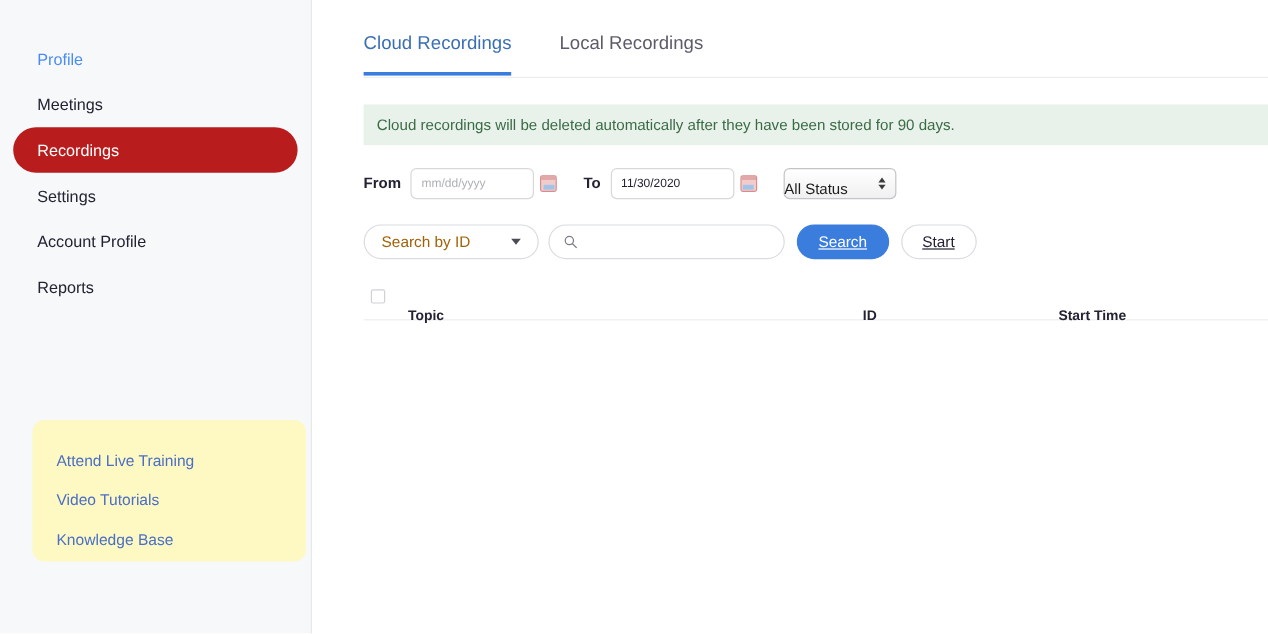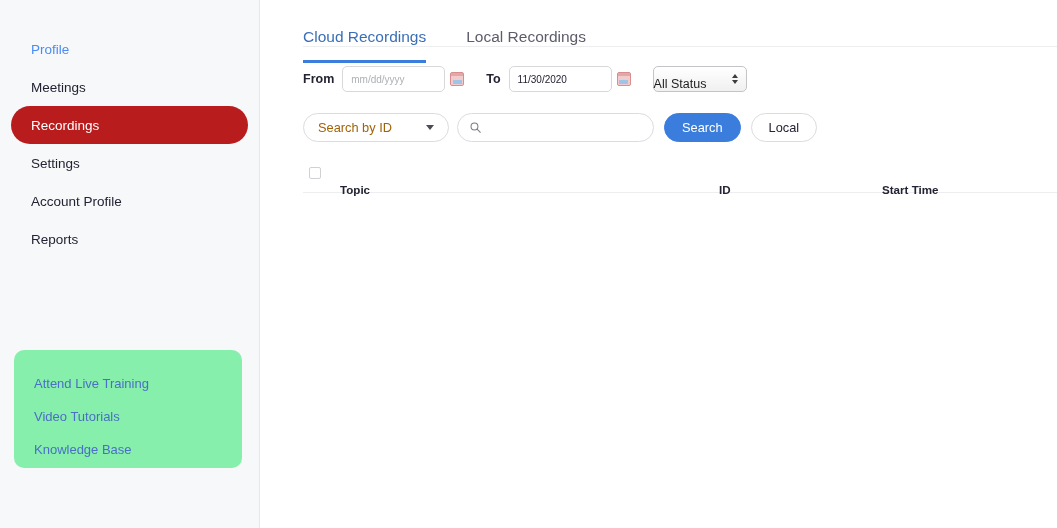--- a/index.html
+++ b/index.html
@@ -52,25 +52,25 @@
     color: #4a8cf7;
   }
   .nav-item.active {
     background: #b91c1c;
     color: #ffffff;
     font-weight: 400;
     align-items: center;
   }
   .help-card {
     position: absolute;
-    left: 14px;
+    left: 27px;
     top: 350px;
     width: 228px;
     height: 118px;
-    background: #86efac;
+    background: #fef9c3;
     border-radius: 10px;
     box-sizing: border-box;
     padding-top: 17px;
   }
   .help-link {
     display: block;
     padding-left: 20px;
     font-size: 13px;
     line-height: 33px;
     color: #4a6fc4;
@@ -82,21 +82,21 @@
   .main {
     position: relative;
     flex: 1 1 auto;
     height: 528px;
     background: #ffffff;
     overflow: hidden;
   }
 
   .tabs {
     position: relative;
-    height: 47px;
+    height: 65px;
     padding-left: 43px;
     display: flex;
     align-items: flex-start;
     box-sizing: border-box;
   }
   .tabs:after {
     content: "";
     position: absolute;
     left: 43px;
     right: 0;
@@ -294,20 +294,21 @@
     margin-left: 10px;
     height: 29px;
     border-radius: 15px;
     font-size: 12.8px;
     display: flex;
     align-items: center;
     justify-content: flex-start;
     cursor: pointer;
     box-sizing: border-box;
     padding: 0 17px;
+    text-decoration: underline;
   }
   .btn.primary {
     background: #3b7ddd;
     color: #ffffff;
     border: 1px solid #3b7ddd;
   }
   .btn.secondary {
     background: #ffffff;
     color: #232333;
     border: 1px solid #dadce0;
@@ -386,20 +387,23 @@
 
     <div class="tabs">
       <div class="tab active">
         <span>Cloud Recordings</span>
       </div>
       <div class="tab">
         <span>Local Recordings</span>
       </div>
     </div>
 
+    <div class="notice">
+      <span>Cloud recordings will be deleted automatically after they have been stored for 90 days.</span>
+    </div>
 
     <div class="filter-row">
       <span class="flabel">From</span>
       <input class="date-input" type="text" placeholder="mm/dd/yyyy" style="">
       <span class="cal-icon"></span>
 
       <span class="flabel to">To</span>
       <input class="date-input" type="text" placeholder="mm/dd/yyyy" value="11/30/2020" style="">
       <span class="cal-icon"></span>
 
@@ -423,21 +427,21 @@
           <circle cx="6.5" cy="6.5" r="5" fill="none" stroke="#7b7b86" stroke-width="1.5"></circle>
           <line x1="10.3" y1="10.3" x2="15" y2="15" stroke="#7b7b86" stroke-width="1.5" stroke-linecap="round"></line>
         </svg>
         <input type="text" placeholder="" style="">
       </div>
 
       <div class="btn primary">
         <span>Search</span>
       </div>
       <div class="btn secondary">
-        <span>Local</span>
+        <span>Start</span>
       </div>
     </div>
 
     <div class="table-head">
       <span class="th-checkbox"></span>
       <span class="th topic">Topic</span>
       <span class="th id">ID</span>
       <span class="th start">Start Time</span>
     </div>
 

